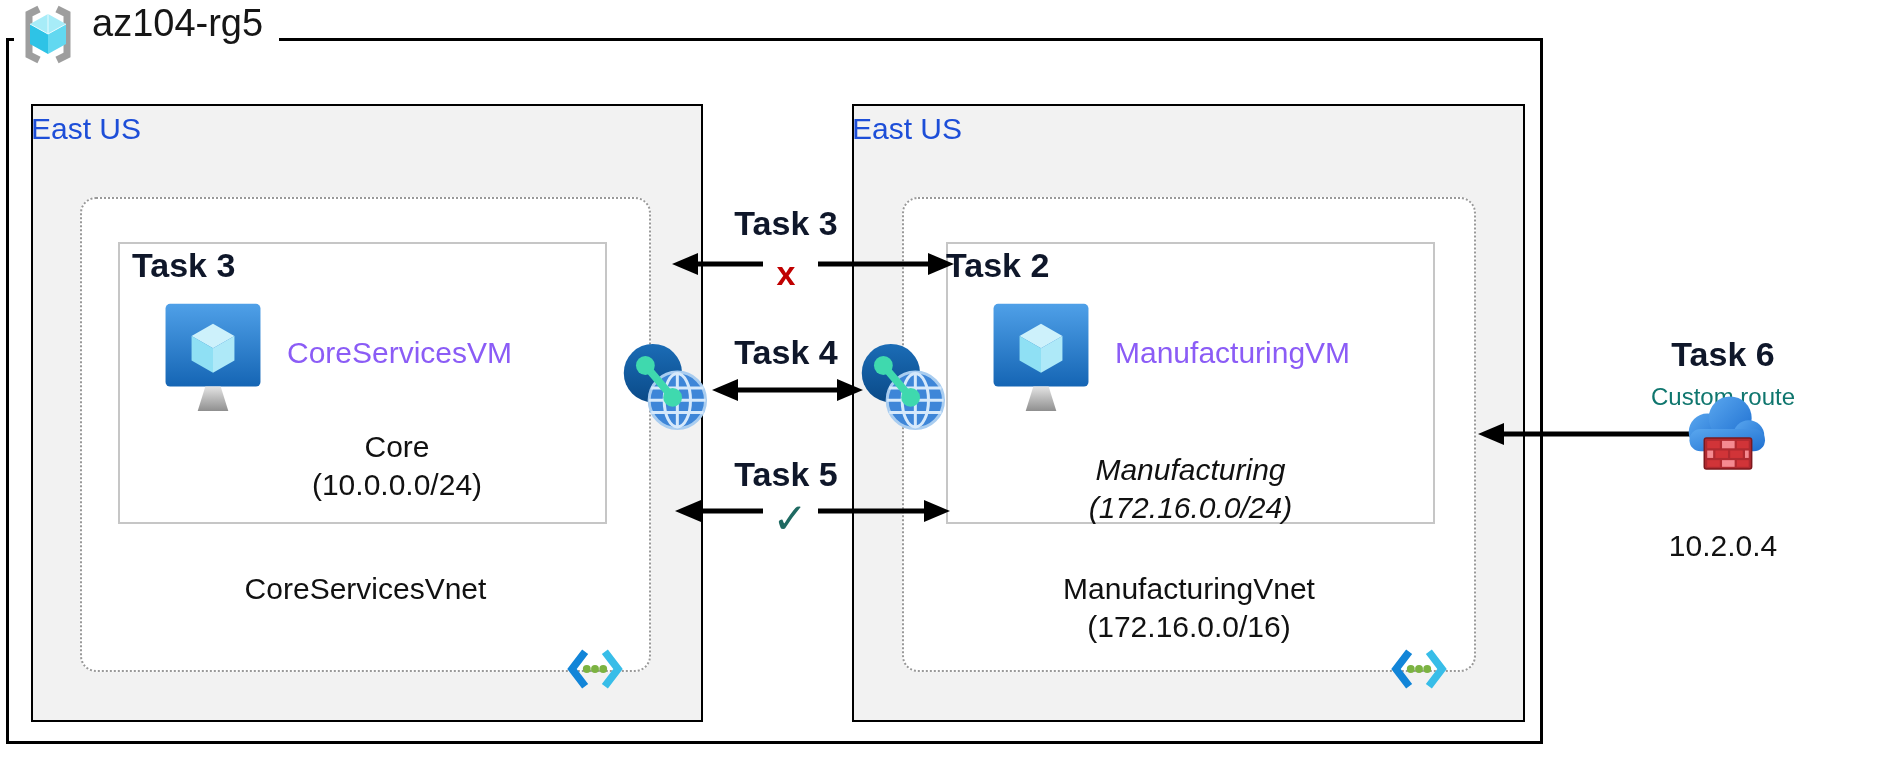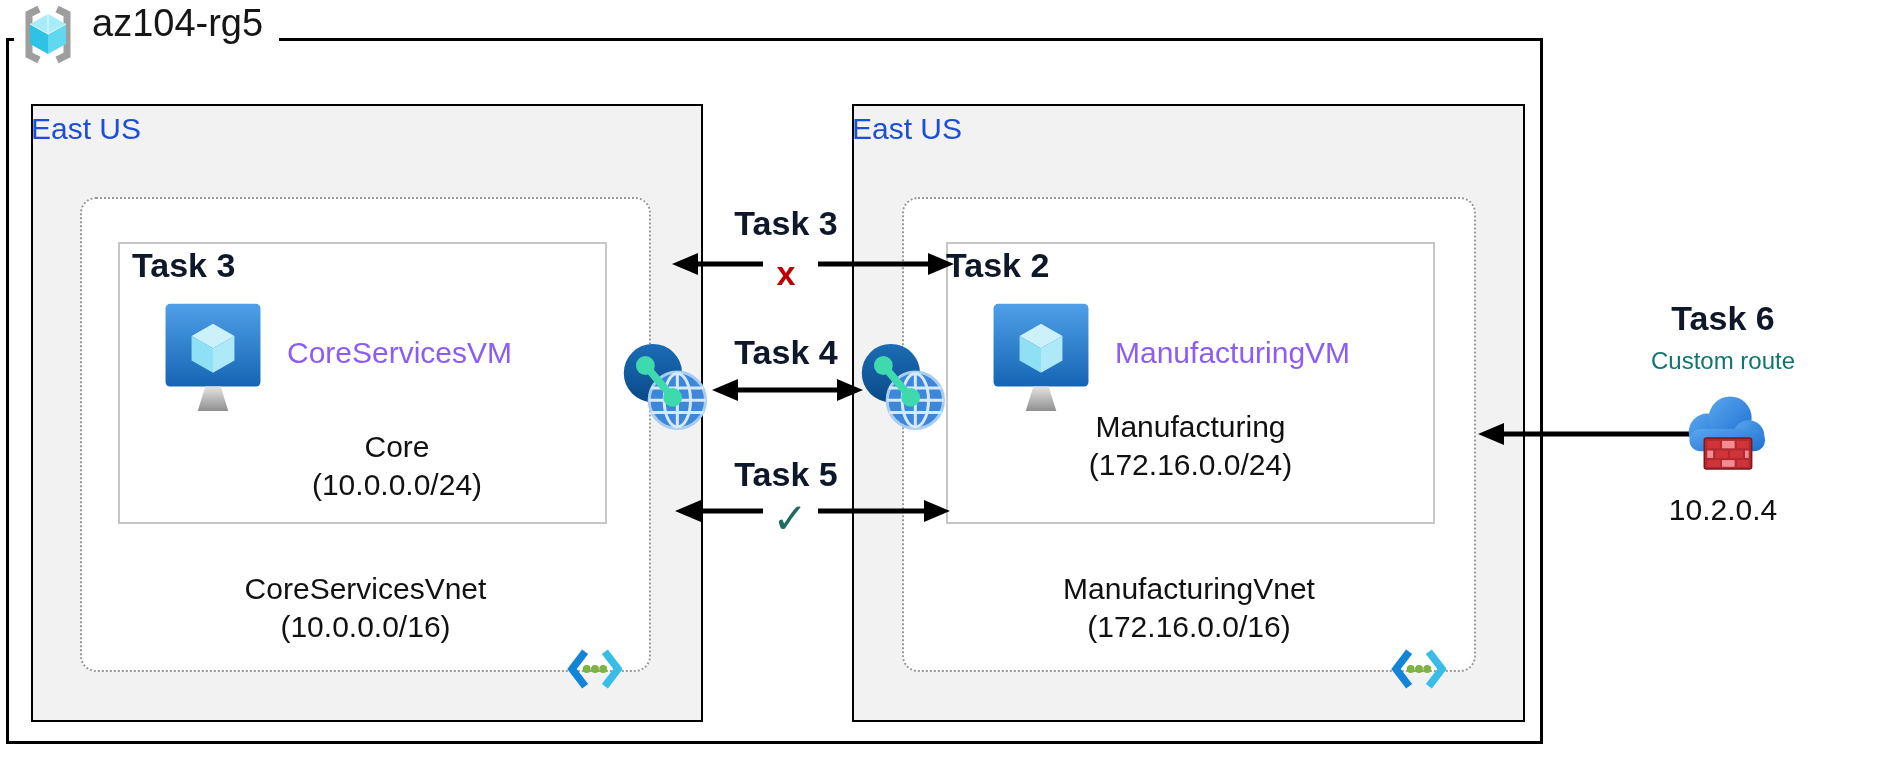--- a/index.html
+++ b/index.html
@@ -26,21 +26,21 @@
   
   .subnet{top:242px;height:282px;background:#fff;border:2px solid #c6c6c6;box-sizing:border-box;z-index:4;}
   .subnet-left{left:118px;width:489px;}
   .subnet-right{left:946px;width:489px;}
   .task-label{font-size:34px;font-weight:700;color:#0f172a;z-index:12;white-space:nowrap;}
   .vm-name{font-size:30px;color:#8b5cf6;z-index:12;white-space:nowrap;}
   .center-text{text-align:center;font-size:30px;line-height:38px;color:#111;z-index:12;}
   .mid-label{transform:translateX(-50%);z-index:55;}
   .sym-x{font-size:34px;font-weight:700;color:#c00000;transform:translateX(-50%);z-index:55;}
   .sym-check{font-size:42px;font-weight:400;color:#1f6a62;transform:translateX(-50%);z-index:55;line-height:42px;}
-  .t6{transform:translateX(-50%);white-space:nowrap;z-index:12;}
+  .t6{transform:translateX(-50%);white-space:nowrap;z-index:12;margin-top:36px;}
   .t6-name{font-size:24px;color:#0f766e;text-align:center;}
   .t6-ip{font-size:30px;color:#111;}
   .icon{z-index:60;}
   #arrows{left:0;top:0;z-index:50;pointer-events:none;}
 </style>
 </head>
 <body>
 
 <div id="canvas">
 
@@ -58,26 +58,25 @@
   <div class="abs subnet subnet-right"></div>
 
   <div class="abs task-label" style="left:132px;top:246px;">Task 3</div>
   <div class="abs vm-name" style="left:287px;top:336px;">CoreServicesVM</div>
   <div class="abs center-text" style="left:118px;top:428px;width:558px;">
     <div>Core</div>
     <div>(10.0.0.0/24)</div>
   </div>
   <div class="abs center-text" style="left:80px;top:570px;width:571px;">
     <div>CoreServicesVnet</div>
-    <div>(10.0.0.0/16)</div>
   </div>
 
   <div class="abs task-label" style="left:946px;top:246px;width:469px;text-align:left;">Task 2</div>
   <div class="abs vm-name" style="left:1115px;top:336px;">ManufacturingVM</div>
-  <div class="abs center-text" style="left:946px;top:408px;width:489px;">
+  <div class="abs center-text" style="left:946px;top:451px;width:489px;font-style:italic;">
     <div>Manufacturing</div>
     <div>(172.16.0.0/24)</div>
   </div>
   <div class="abs center-text" style="left:902px;top:570px;width:574px;">
     <div>ManufacturingVnet</div>
     <div>(172.16.0.0/16)</div>
   </div>
 
   <div class="abs task-label mid-label" style="left:786px;top:204px;">Task 3</div>
   <div class="abs sym-x" style="left:786px;top:254px;">x</div>

